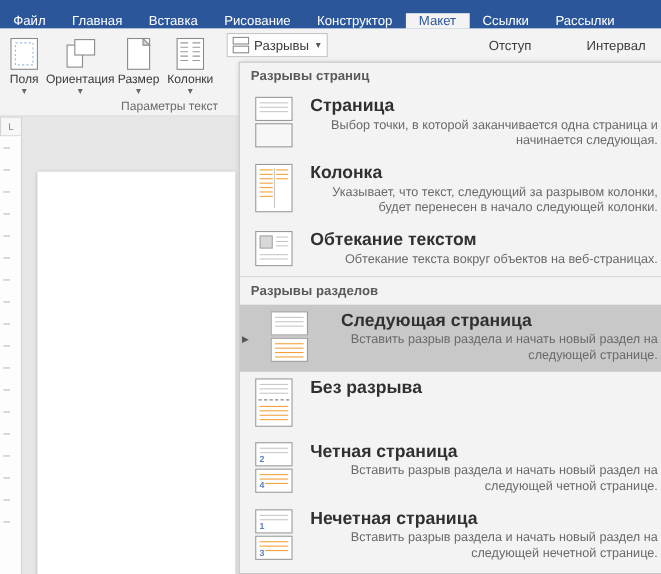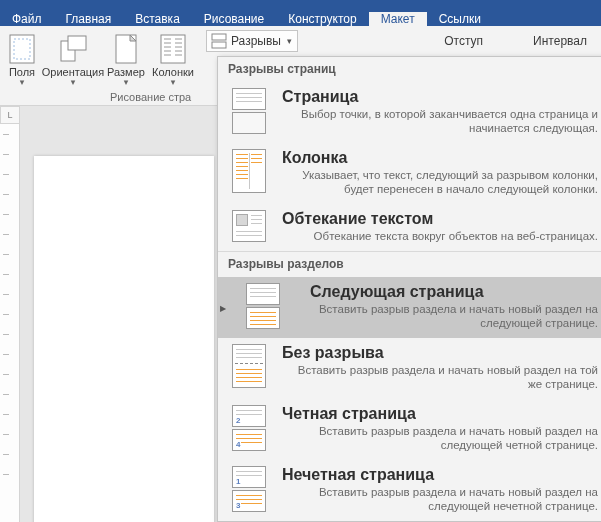--- a/index.html
+++ b/index.html
@@ -56,20 +56,21 @@
 <body>
 
 <div class="tabs">
   <div class="tab">Файл</div>
   <div class="tab">Главная</div>
   <div class="tab">Вставка</div>
   <div class="tab">Рисование</div>
   <div class="tab">Конструктор</div>
   <div class="tab active">Макет</div>
   <div class="tab">Ссылки</div>
+  <div class="tab">Рассылки</div>
 </div>
 
 <div class="ribbon">
   <div class="group-small">
 
     <div class="big-btn" style="width:40px">
       <svg width="28" height="30" viewBox="0 0 28 30">
         <rect x="2" y="1" width="24" height="28" fill="#fff" stroke="#8a8a8a"></rect>
         <rect x="6" y="5" width="16" height="20" fill="none" stroke="#9fbde0" stroke-dasharray="2 2"></rect>
       </svg>
@@ -125,21 +126,21 @@
       <span class="lbl">Разрывы</span>
       <span class="caret">▾</span>
     </div>
   </div>
 
   <div class="ribbon-right" style="margin-left:auto">
     <span>Отступ</span>
     <span>Интервал</span>
   </div>
 
-  <div class="group-caption">Рисование стра</div>
+  <div class="group-caption">Параметры текст</div>
 </div>
 
 <div class="ruler-corner">L</div>
 <div class="vruler">
   <div class="tick" style="top:10px"></div>
     <div class="tick" style="top:30px"></div>
     <div class="tick" style="top:50px"></div>
   <div class="tick" style="top:70px"></div>
     <div class="tick" style="top:90px"></div>
     <div class="tick" style="top:110px"></div>
@@ -249,21 +250,20 @@
           <div class="ln lng" style="top:12px"></div>
         <div style="position:absolute;left:2px;right:2px;top:18px;height:1px;border-top:1px dashed #888"></div>
         <div class="ln" style="top:24px"></div>
           <div class="ln" style="top:28px"></div>
           <div class="ln" style="top:32px"></div>
           <div class="ln" style="top:36px"></div>
       </div>
     </div>
     <div class="dd-text">
       <div class="dd-title">Без разрыва</div>
-      <div class="dd-desc">Вставить разрыв раздела и начать новый раздел на той же странице.</div>
     </div>
   </div>
 
   <div class="dd-item">
     <div class="dd-icon">
       <div class="mini-page">
           <div class="ln lng" style="top:4px"></div>
           <div class="ln lng" style="top:8px"></div>
           <div class="badge">2</div>
         </div>

